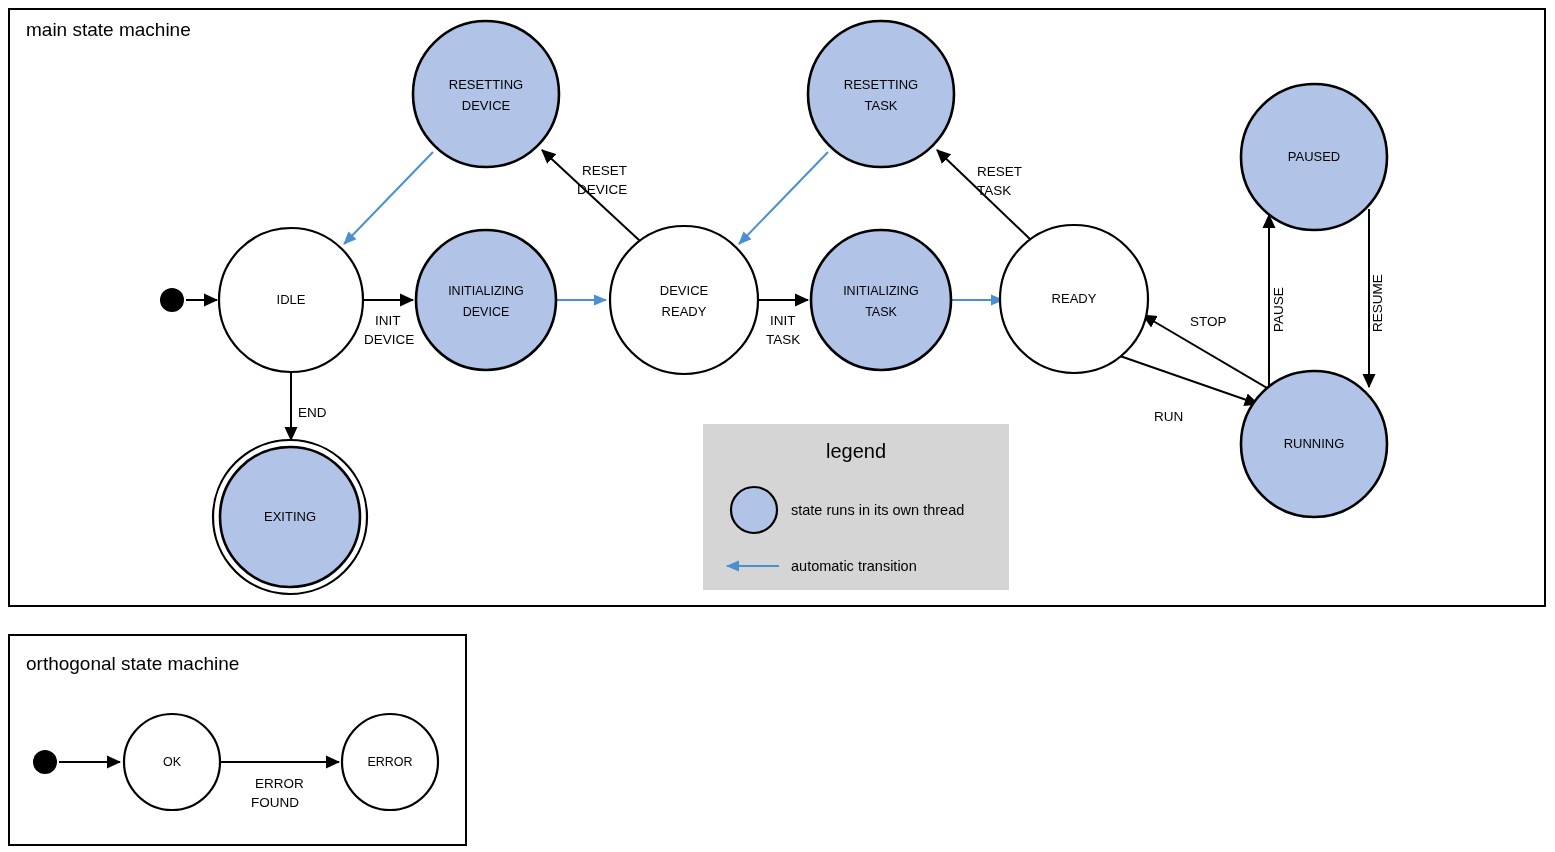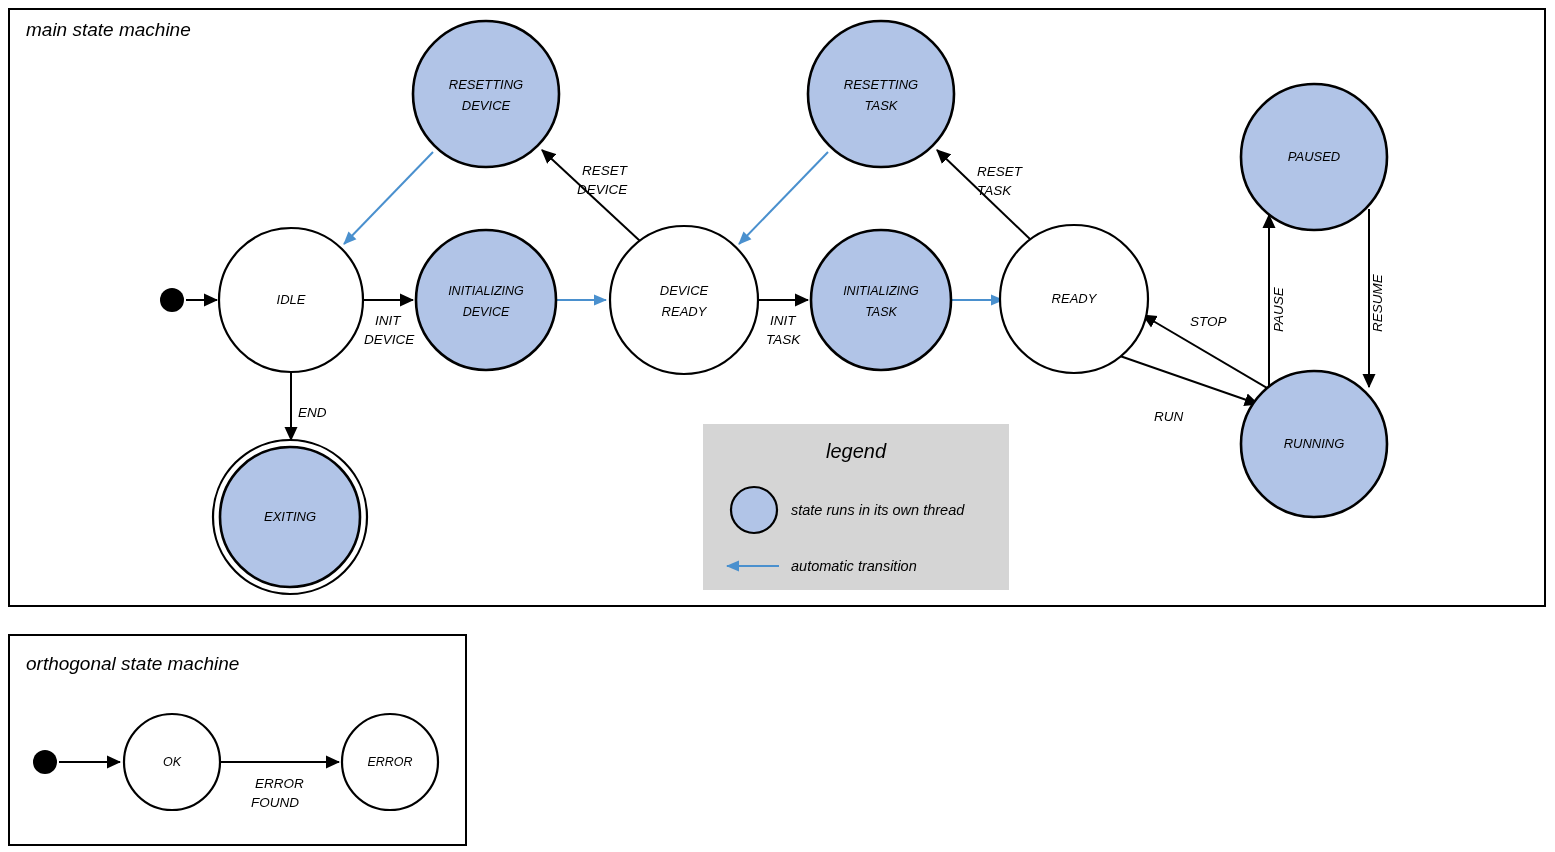--- a/index.html
+++ b/index.html
@@ -1,17 +1,17 @@
 <!DOCTYPE html>
 <html><head>
 <meta charset="utf-8">
 <style>
   html,body{margin:0;padding:0;background:#ffffff;}
   body{width:1555px;height:852px;overflow:hidden;font-family:"Liberation Sans",sans-serif;}
-  #stage{position:relative;width:1362px;height:852px;font-style:italic;}
+  #stage{position:relative;width:1362px;height:852px;}
   svg{display:block;}
   .frame{fill:#ffffff;stroke:#000000;stroke-width:2;}
   .node-plain{fill:#ffffff;stroke:#000000;stroke-width:2.2;}
   .node-thread{stroke:#000000;stroke-width:2.6;}
   .final-outer{fill:#ffffff;stroke:#000000;stroke-width:2.2;}
   .startdot{stroke:none;}
   .edge{stroke:#000000;stroke-width:2;fill:none;}
   .edge-auto{stroke-width:2;fill:none;}
   .legendbox{stroke:none;}
   .nlabel{font-family:"Liberation Sans",sans-serif;font-size:13px;fill:#000000;

